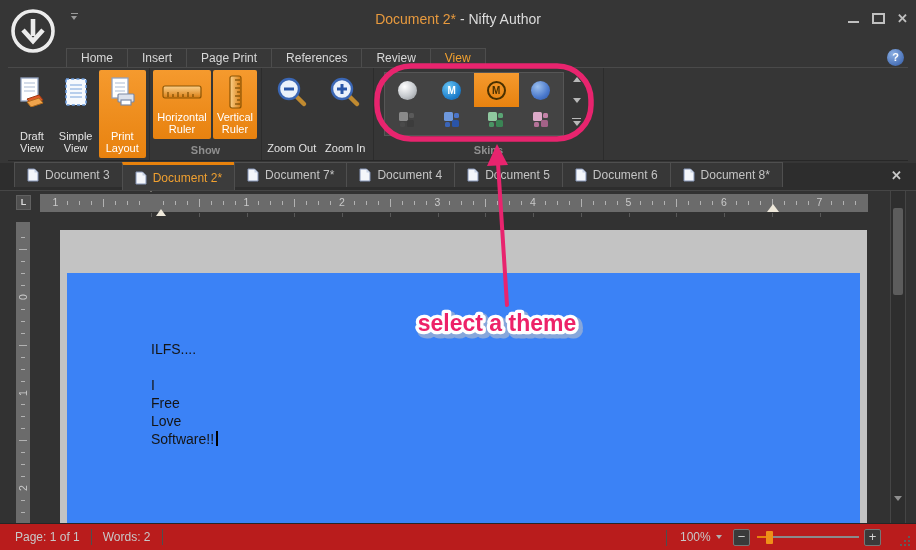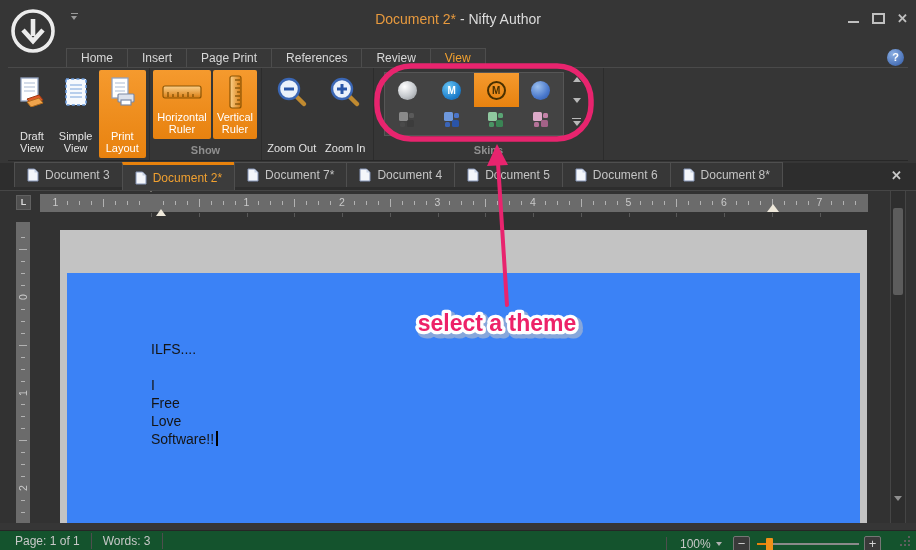--- a/index.html
+++ b/index.html
@@ -101,21 +101,21 @@
   .doc-line { min-height:18px; white-space:pre; }
   .caret { display:inline-block; width:1.5px; height:15px; background:#000; margin-left:2px; vertical-align:-2px; }
   .v-scrollbar { position:absolute; right:10px; top:0; width:16px; height:332px; background:#2e2e2e;
     border-left:1px solid #454545; border-right:1px solid #454545; }
   .v-scrollbar .arr { position:absolute; left:3px; }
   .sb-up { top:4px; } .sb-dn { bottom:4px; }
   .sb-thumb { position:absolute; left:2px; right:2px; top:17px; height:87px; background:#5c5c5c; border-radius:2px; }
   .sb-tri-up { width:0;height:0;border-left:4.5px solid transparent;border-right:4.5px solid transparent;border-bottom:5px solid #8e8e8e; }
   .sb-tri-dn { width:0;height:0;border-left:4.5px solid transparent;border-right:4.5px solid transparent;border-top:5px solid #8e8e8e; }
   
-  .statusbar { position:absolute; left:0; bottom:0; width:100%; height:20px; background:#14532d;
+  .statusbar { position:absolute; left:0; bottom:0; width:100%; height:27px; background:#b91c1c;
     border-top:1px solid #262626; font-size:12px; color:#c8c8c8; }
   .sb-left { position:absolute; left:15px; top:0; height:100%; display:flex; align-items:center; }
   .sb-sep { width:1px; height:16px; background:#4e4e4e; margin:0 11px; }
   .zoom-sep { position:absolute; left:666px; top:6px; width:1px; height:16px; background:#4e4e4e; }
   .zoom-label { position:absolute; left:680px; top:6px; display:flex; align-items:center; gap:5px; cursor:default; }
   .zoom-label .tri { width:0;height:0;border-left:3.5px solid transparent;border-right:3.5px solid transparent;border-top:4px solid #b0b0b0; }
   .slider-btn { position:absolute; top:5px; width:17px; height:17px; border:1px solid #767676; border-radius:2px;
     background:#3a3a3a; color:#d4d4d4; text-align:center; line-height:14px; font-size:13px; cursor:default; }
   .sl-minus { left:733px; } .sl-plus { left:864px; }
   .slider-track { position:absolute; left:757px; top:12px; width:102px; height:2px; background:#8a8a8a; }
@@ -547,21 +547,21 @@
       <span class="arr sb-up"><span class="sb-tri-up"></span></span>
       <span class="sb-thumb"></span>
       <span class="arr sb-dn"><span class="sb-tri-dn"></span></span>
     </div>
   </div>
 
   <div class="statusbar">
     <div class="sb-left">
       <span>Page: 1 of 1</span>
       <span class="sb-sep"></span>
-      <span>Words: 3</span>
+      <span>Words: 2</span>
       <span class="sb-sep"></span>
     </div>
     <span class="zoom-sep"></span>
     <div class="zoom-label">
       <span>100%</span>
       <span class="tri"></span>
     </div>
     <div class="slider-btn sl-minus">−</div>
     <div class="slider-track">
         <span class="fill"></span>

